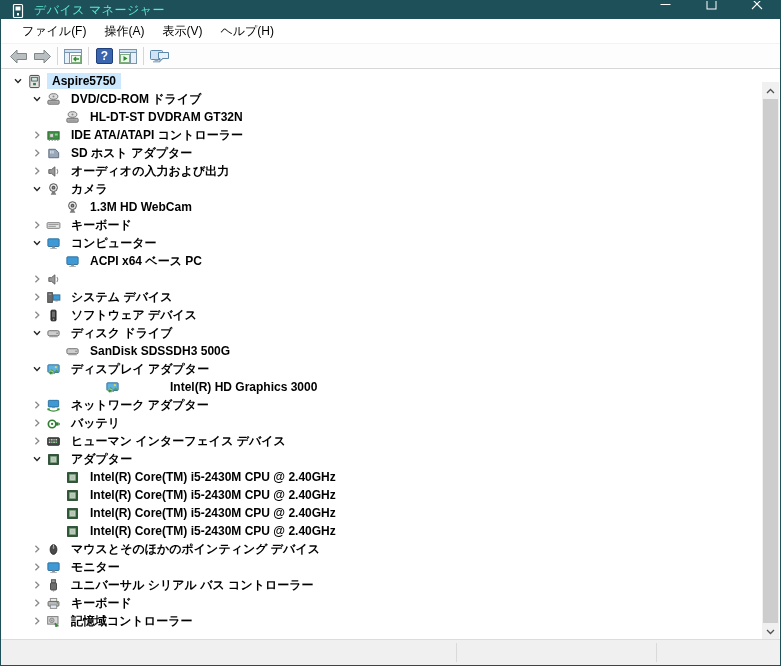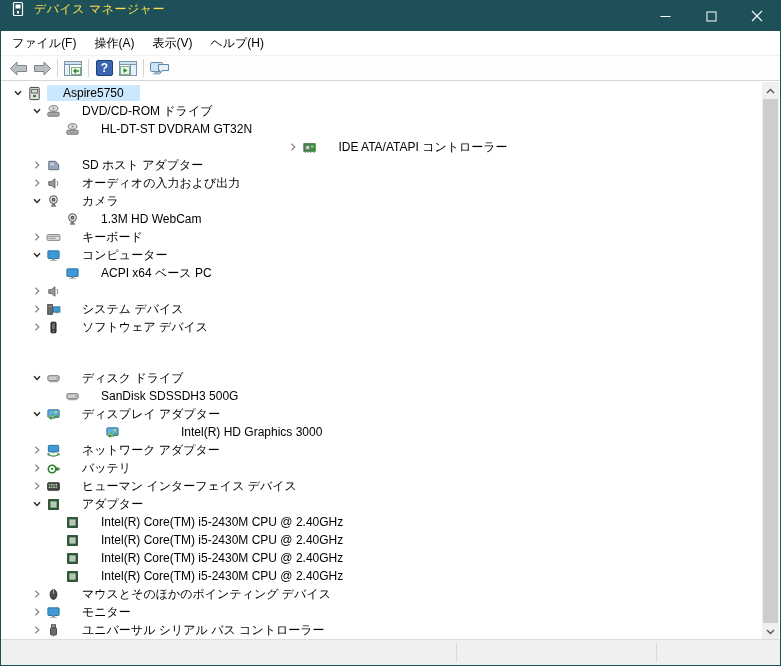--- a/index.html
+++ b/index.html
@@ -9,37 +9,37 @@
   .window {
     position: relative;
     width: 781px; height: 666px;
     background: #fff;
     border: 1px solid #1e505a;
     overflow: hidden;
   }
 
   
   .titlebar {
-    height: 30px; background: #1e505a;
-    display: flex; align-items: flex-start;
-    color: #fde047;
+    height: 18px; background: #1e505a;
+    display: flex; align-items: flex-end;
+    color: #5eead4;
   }
   .titlebar .app-icon { width: 16px; height: 16px; margin: 0 8px 0 9px; flex: 0 0 auto; }
   .titlebar .title-text { font-size: 12px; letter-spacing: .5px; }
   .titlebar .spacer { flex: 1; }
   .caption-btn {
     width: 46px; height: 30px; display: flex; align-items: center; justify-content: center;
     background: transparent; border: 0; cursor: default;
   }
   .caption-btn svg { display: block; }
 
   
   .menubar {
     height: 25px; background: #fff; display: flex; align-items: center;
-    padding-left: 2px; border-bottom: 1px solid #f2f2f2;
+    padding-left: 12px; border-bottom: 1px solid #f2f2f2;
   }
   .menu-item {
     font-size: 12px; color: #000; padding: 4px 9px; background: transparent; border: 0;
   }
 
   
   .toolbar {
     height: 25px; background: #fdfdfd; display: flex; align-items: center;
     padding-left: 5px; border-bottom: 1px solid #d7d7d7;
   }
@@ -60,21 +60,21 @@
   }
   .chevron {
     width: 18px; height: 18px; display: inline-flex; align-items: center; justify-content: center;
     flex: 0 0 auto;
   }
   .tree-icon {
     width: 20px; height: 16px; display: inline-flex; align-items: center;
     flex: 0 0 auto;
   }
   .tree-icon svg { width: 15px; height: 15px; }
-  .tree-label { padding: 1px 16px; }
+  .tree-label { padding: 1px 5px; font-weight: bold; }
   .tree-label.selected { background: #cce8ff; }
 
   
   .scrollbar {
     position: absolute; top: 81px; right: 1px; width: 17px; height: 558px;
     background: #f0f0f0;
   }
   .scroll-arrow {
     position: absolute; left: 0; width: 17px; height: 17px;
     display: flex; align-items: center; justify-content: center;
@@ -220,21 +220,21 @@
         <span class="tree-icon">
           <svg viewBox="0 0 16 16">
             <ellipse cx="8" cy="4.8" rx="4.6" ry="3" fill="#dedede" stroke="#6a6a6a"></ellipse>
             <circle cx="8" cy="4.8" r="1.1" fill="#8a8a8a"></circle>
             <rect x="2" y="8.8" width="12" height="4.2" rx="1" fill="#b4b4b4" stroke="#6a6a6a"></rect>
             <rect x="4" y="10.3" width="8" height="1" fill="#8f8f8f"></rect>
           </svg>
         </span>
         <span class="tree-label">HL-DT-ST DVDRAM GT32N</span>
       </div>
-      <div class="tree-row" style="padding-left: 27px; justify-content: center;">
+      <div class="tree-row" style="padding-left: 27px;">
         <span class="chevron">
           <svg width="10" height="10" viewBox="0 0 10 10">
             <path d="M3.4 1.8 L6.8 5 L3.4 8.2" fill="none" stroke="#8a8a8a" stroke-width="1.3"></path>
           </svg>
         </span>
         <span class="tree-icon">
           <svg viewBox="0 0 16 16">
             <rect x="2" y="4" width="12" height="8" fill="#3f9142" stroke="#2c6b2f"></rect>
             <rect x="4" y="6" width="4" height="4" fill="#d9d9d9" stroke="#777"></rect>
             <rect x="9.5" y="6" width="3" height="2" fill="#8fd19e"></rect>
@@ -381,21 +381,21 @@
         </span>
         <span class="tree-icon">
           <svg viewBox="0 0 16 16">
             <rect x="5.3" y="2.3" width="5.4" height="11.4" rx="1" fill="#3c3c3c" stroke="#1f1f1f"></rect>
             <rect x="6.4" y="3.8" width="3.2" height="6" fill="#6e6e6e"></rect>
             <circle cx="8" cy="12" r="0.8" fill="#9a9a9a"></circle>
           </svg>
         </span>
         <span class="tree-label">ソフトウェア デバイス</span>
       </div>
-      <div class="tree-row" style="padding-left: 27px; margin-top: 33px;">
+      <div class="tree-row" style="padding-left: 27px;">
         <span class="chevron">
           <svg width="10" height="10" viewBox="0 0 10 10">
             <path d="M2 3.2 L5 6.4 L8 3.2" fill="none" stroke="#262626" stroke-width="1.4"></path>
           </svg>
         </span>
         <span class="tree-icon">
           <svg viewBox="0 0 16 16">
             <rect x="2" y="5" width="12" height="5.4" rx="1.4" fill="#cdcdcd" stroke="#6e6e6e"></rect>
             <circle cx="11.8" cy="7.7" r="0.9" fill="#8a8a8a"></circle>
             <rect x="3.5" y="10.8" width="9" height="1.2" fill="#9a9a9a"></rect>

